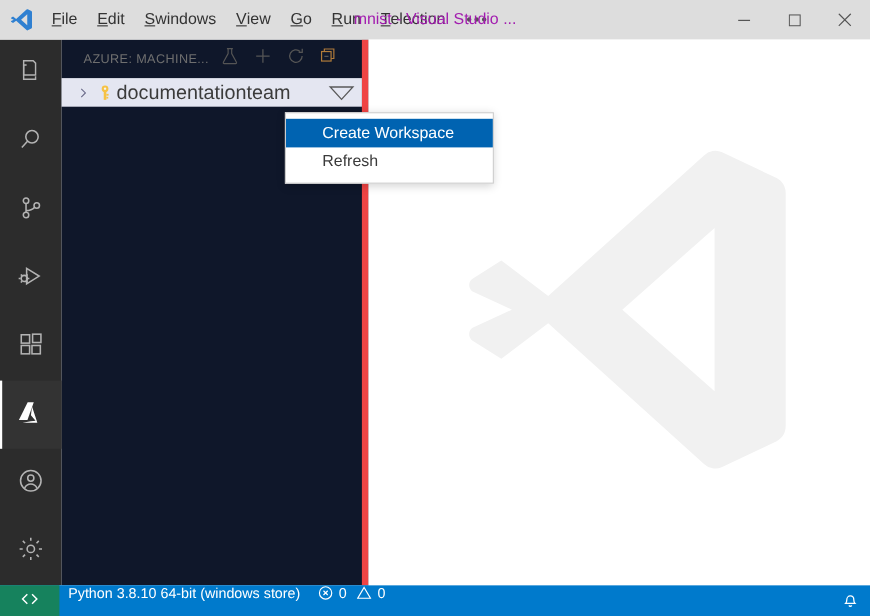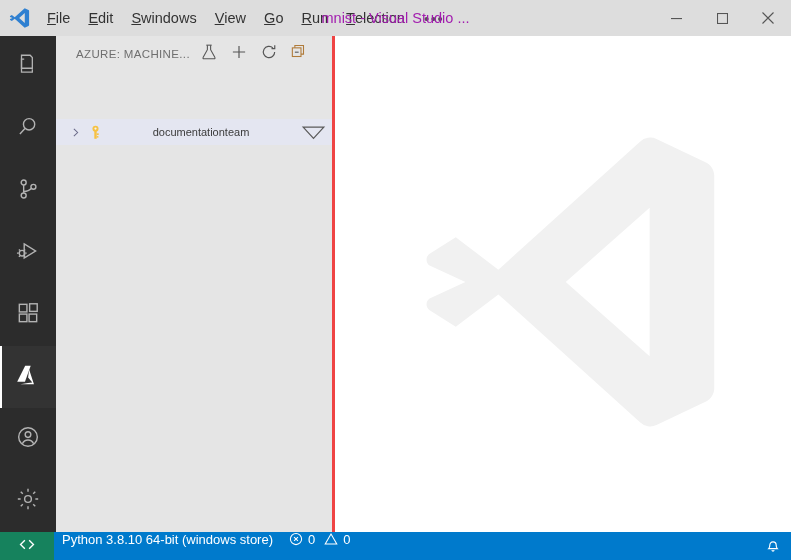--- a/index.html
+++ b/index.html
@@ -72,24 +72,23 @@
   .act-item.active { background: #333333; }
   .act-item.active::before {
     content: ""; position: absolute; left: 0; top: 0;
     width: 2px; height: 62px; background: #ffffff;
   }
   .act-spacer { flex: 1 1 auto; }
 
   
   .sidebar {
     width: 279px; flex: 0 0 279px;
-    background: #e5e5e5;
+    background: #0f172a;
     display: flex; flex-direction: column;
-    border-right: 3px solid #ef4444;
-    gap: 48px;
+    border-right: 6px solid #ef4444;
   }
   .side-header {
     height: 35px; flex: 0 0 35px;
     display: flex; align-items: center;
     padding-left: 20px;
   }
   .side-title {
     font-size: 11.5px; letter-spacing: .35px;
     color: #6f6f6f; text-transform: uppercase;
     white-space: nowrap;
@@ -101,24 +100,23 @@
   }
   .tree { padding-top: 0; }
   .tree-row {
     height: 26px; display: flex; align-items: center;
     padding-left: 10px; background: #e4e6f1;
     position: relative;
   }
   .twisty { width: 18px; display: flex; align-items: center; justify-content: center; }
   .tree-icon { width: 22px; display: flex; align-items: center; justify-content: center; }
   .tree-label {
-    font-size: 11px; color: #3b3b3b;
+    font-size: 18px; color: #3b3b3b;
     white-space: nowrap; overflow: hidden;
     flex: 1 1 auto;
-    text-align: center;
   }
   .tree-filter {
     width: 34px; display: flex; align-items: center; justify-content: center;
     margin-right: 2px;
   }
 
   
   .editor {
     flex: 1 1 auto; position: relative;
     background: #ffffff; overflow: hidden;
@@ -390,20 +388,24 @@
     </div>
 
     <div class="editor">
       <div class="watermark">
         <svg width="330" height="330" viewBox="0 0 24 24">
           <path d="M18.8 1.6 22.4 3.3c.36.18.6.56.6.97v15.46c0 .41-.24.79-.6.97l-3.6 1.7a1.07 1.07 0 0 1-1.2-.2L7.3 12.9l-3.1 2.35-1.9-1.2c-.3-.2-.3-.65 0-.85l2.6-1.2-2.6-1.2c-.3-.2-.3-.65 0-.85l1.9-1.2 3.1 2.35L17.6 1.8a1.07 1.07 0 0 1 1.2-.2zM18.3 6.6l-6.1 5.4 6.1 5.4V6.6z" fill="#f1f1f1"></path>
         </svg>
       </div>
     </div>
 
+    <div class="ctx-menu">
+      <div class="ctx-item selected">Create Workspace</div>
+      <div class="ctx-item">Refresh</div>
+    </div>
   </div>
 
   <div class="statusbar">
 
     <div class="remote-ind">
       <span>
         <svg width="18" height="15" viewBox="0 0 20 16" fill="none" stroke="#ffffff" stroke-width="1.5">
           <path d="M7.6 3.2 2.8 8l4.8 4.8"></path>
           <path d="M12.4 3.2 17.2 8l-4.8 4.8"></path>
         </svg>

